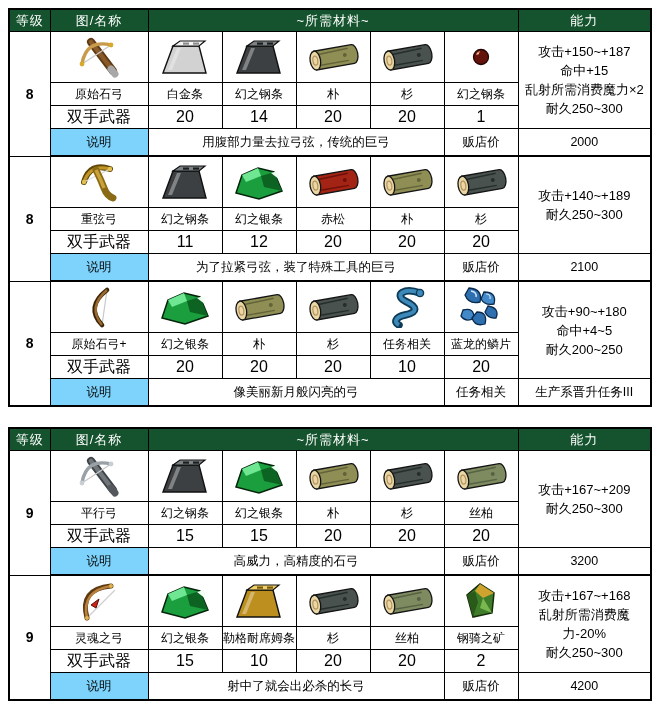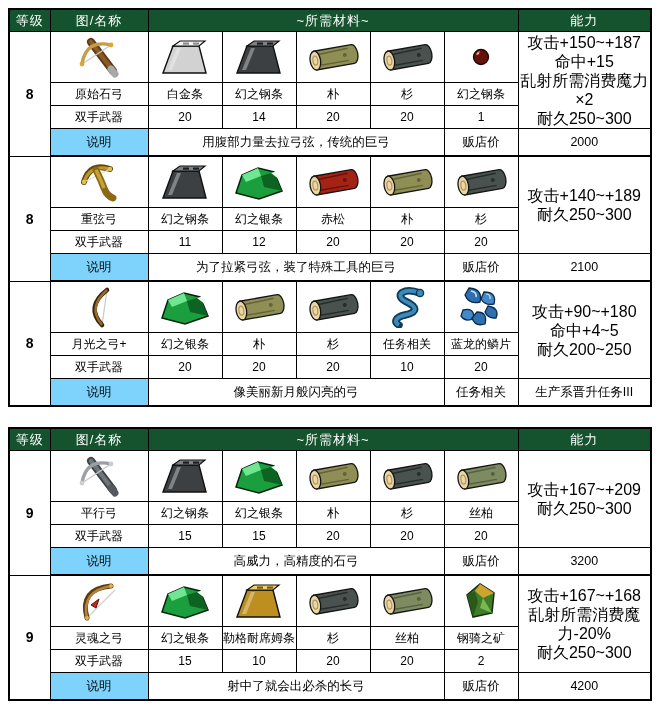--- a/index.html
+++ b/index.html
@@ -3,24 +3,24 @@
 <meta charset="utf-8">
 <style>
   html,body{margin:0;padding:0;background:#ffffff;}
   body{font-family:"Liberation Sans","DejaVu Sans",sans-serif;font-size:13px;color:#000;}
   .wrap{padding:8px;width:644px;}
   table.gtable{border-collapse:collapse;table-layout:fixed;width:644px;border:2px solid #000;margin:0 0 20px 0;}
   table.gtable td,table.gtable th{border:1px solid #000;text-align:center;vertical-align:middle;padding:0;overflow:hidden;}
   th.hdr{background:#14532d;color:#fff;font-weight:normal;height:21px;font-size:13px;letter-spacing:1px;}
   tr.icon-row td{height:50px;}
   tr.name-row td{height:22px;font-size:12px;text-align:center;}
-  tr.qty-row td{height:22px;font-size:12px;}
+  tr.qty-row td{height:22px;font-size:16px;}
   tr.desc-row td{height:26px;font-size:12.5px;border-bottom:2px solid #000;}
   td.lv{font-weight:bold;font-size:14px;}
-  td.ability{font-size:16px;line-height:19px;}
+  td.ability{font-size:13px;line-height:19px;}
   td.dlabel{background:#7dd3fc;font-size:13px;}
   td.dtext{text-align:left;padding-left:5px;white-space:nowrap;}
   td.pval{font-size:12.5px;}
   .ic{display:inline-block;line-height:0;vertical-align:middle;}
 </style>
 </head>
 <body>
 
 <div class="wrap">
   <div id="tables">
@@ -251,21 +251,21 @@
                   <path d="M14,6 Q20,7 19,12" fill="none" stroke="#cfe6fa" stroke-width="1.4"></path>
                   <path d="M29,9 Q34,9 33,14" fill="none" stroke="#cfe6fa" stroke-width="1.2"></path>
                 </svg></span></td>
             <td rowspan="3" class="ability">
               <div>攻击+90~+180</div>
               <div>命中+4~5</div>
               <div>耐久200~250</div>
             </td>
           </tr>
           <tr class="name-row">
-            <td>月光之弓+</td>
+            <td>原始石弓+</td>
             <td>幻之银条</td>
             <td>朴</td>
             <td>杉</td>
             <td>任务相关</td>
             <td>蓝龙的鳞片</td>
           </tr>
           <tr class="qty-row">
             <td>双手武器</td>
             <td>20</td>
             <td>20</td>

